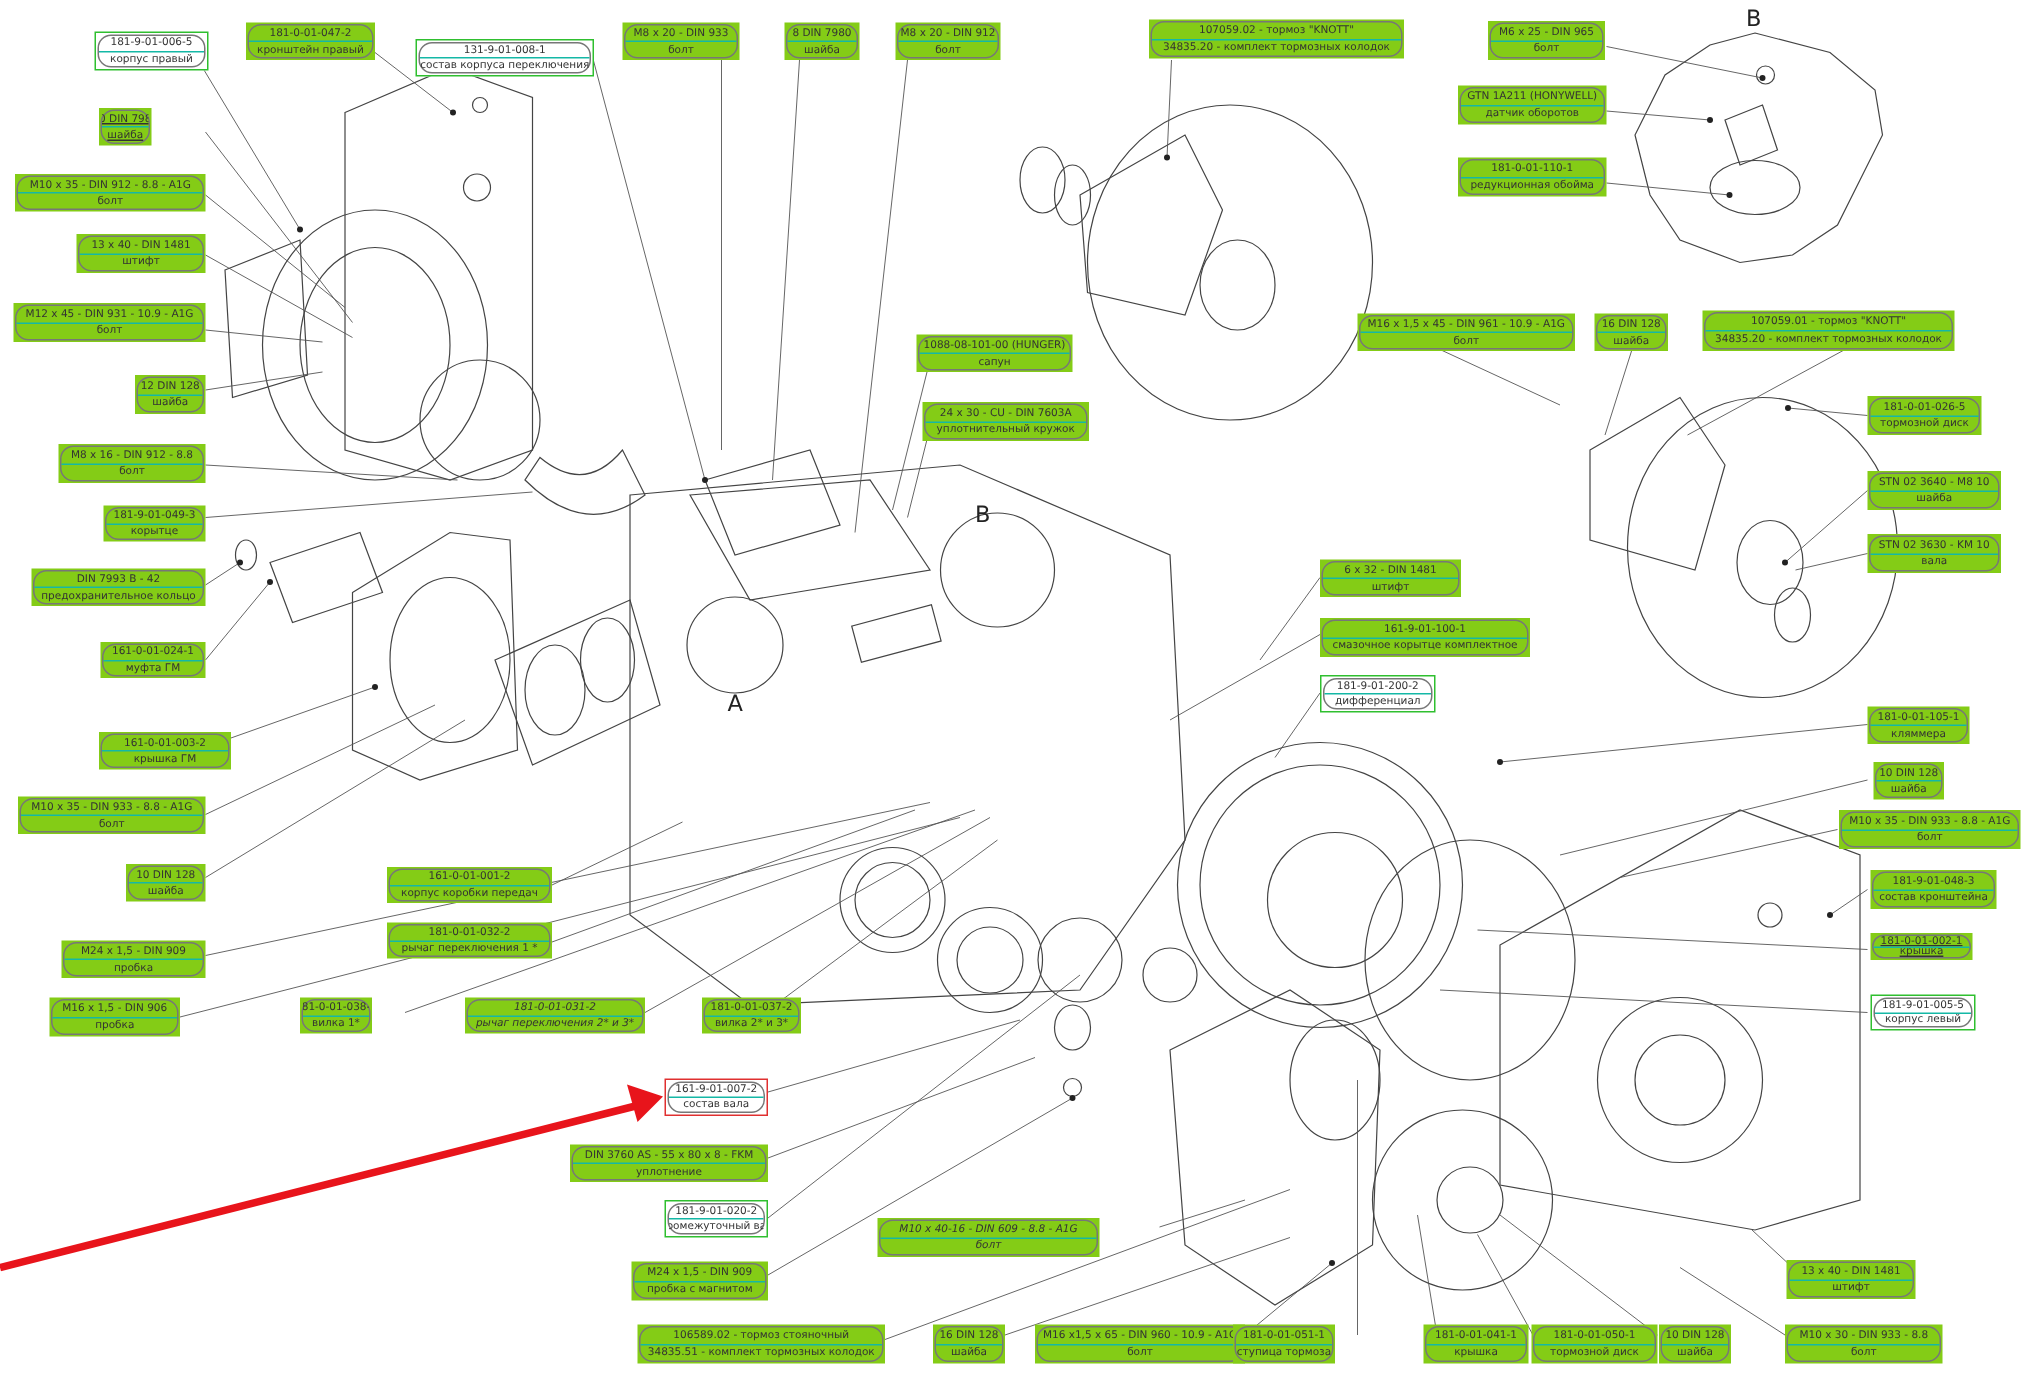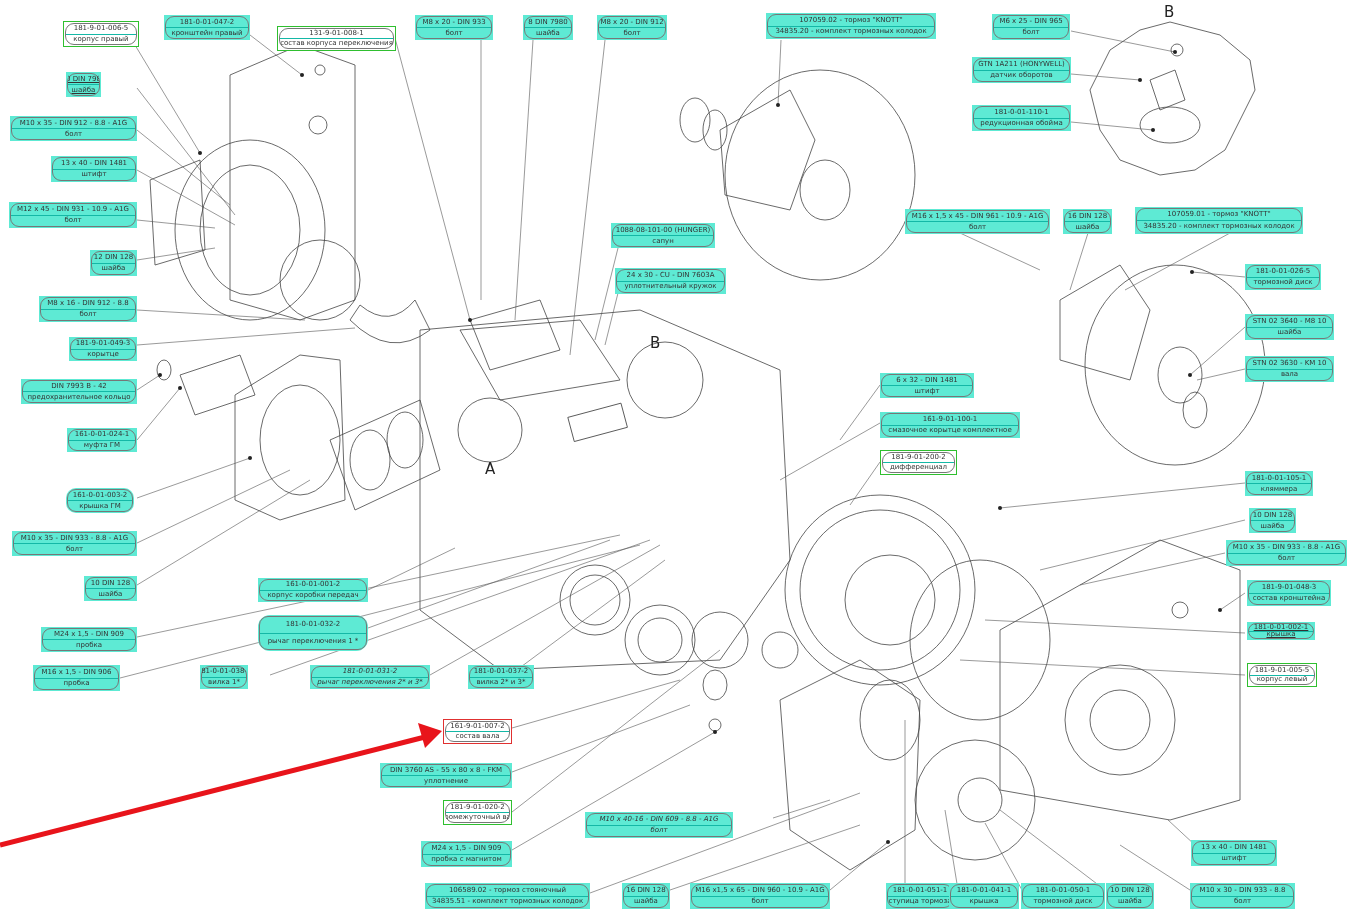--- a/index.html
+++ b/index.html
@@ -1,19 +1,19 @@
 <!DOCTYPE html>
 <html><head>
 <meta charset="utf-8">
 <style>
   html,body{margin:0;padding:0;background:#fff;}
   body{width:1354px;height:923px;position:relative;overflow:hidden;font-family:"DejaVu Sans",sans-serif;}
   #drawing{position:absolute;left:0;top:0;width:1354px;height:923px;}
   .lbl{position:absolute;box-sizing:border-box;font-size:7px;color:#333;line-height:1;}
-  .lbl.yellow{background:#5eead4;}
+  .lbl.yellow{background:#84cc16;}
   .lbl.green{background:#fff;border:1px solid #2fbf2f;}
   .lbl.red{background:#fff;border:1px solid #e03030;}
   .lbl .pill{margin:1px;height:calc(100% - 2px);box-sizing:border-box;border:1px solid #777;border-radius:9px;display:flex;flex-direction:column;}
   .lbl .row{flex:1;display:flex;align-items:center;justify-content:center;white-space:nowrap;overflow:hidden;}
   .lbl .row + .row{border-top:1px solid #14b8a6;}
   .letter{position:absolute;font-size:15px;color:#222;}
 </style>
 </head>
 <body>
 
@@ -288,21 +288,21 @@
         <div class="row">DIN 7993 B - 42</div>
         <div class="row">предохранительное кольцо</div>
       </div>
     </div>
     <div class="lbl yellow" style="left: 67px; top: 428px; width: 70px; height: 24px;">
       <div class="pill">
         <div class="row">161-0-01-024-1</div>
         <div class="row">муфта ГМ</div>
       </div>
     </div>
-    <div class="lbl yellow" style="left: 66px; top: 488px; width: 68px; height: 25px; border-radius: 10px;">
+    <div class="lbl yellow" style="left: 66px; top: 488px; width: 88px; height: 25px;">
       <div class="pill">
         <div class="row">161-0-01-003-2</div>
         <div class="row">крышка ГМ</div>
       </div>
     </div>
     <div class="lbl yellow" style="left: 12px; top: 531px; width: 125px; height: 25px;">
       <div class="pill">
         <div class="row">M10 x 35 - DIN 933 - 8.8 - A1G</div>
         <div class="row">болт</div>
       </div>
@@ -324,21 +324,21 @@
         <div class="row">M16 x 1,5 - DIN 906</div>
         <div class="row">пробка</div>
       </div>
     </div>
     <div class="lbl yellow" style="left: 258px; top: 578px; width: 110px; height: 24px;">
       <div class="pill">
         <div class="row">161-0-01-001-2</div>
         <div class="row">корпус коробки передач</div>
       </div>
     </div>
-    <div class="lbl yellow" style="left: 258px; top: 615px; width: 110px; height: 36px; border-radius: 12px;">
+    <div class="lbl yellow" style="left: 258px; top: 615px; width: 110px; height: 24px;">
       <div class="pill">
         <div class="row">181-0-01-032-2</div>
         <div class="row">рычаг переключения 1 *</div>
       </div>
     </div>
     <div class="lbl yellow" style="left: 200px; top: 665px; width: 48px; height: 24px;">
       <div class="pill">
         <div class="row">181-0-01-038-2</div>
         <div class="row">вилка 1*</div>
       </div>
@@ -390,21 +390,21 @@
         <div class="row">16 DIN 128</div>
         <div class="row">шайба</div>
       </div>
     </div>
     <div class="lbl yellow" style="left: 690px; top: 883px; width: 140px; height: 26px;">
       <div class="pill">
         <div class="row">M16 x1,5 x 65 - DIN 960 - 10.9 - A1G</div>
         <div class="row">болт</div>
       </div>
     </div>
-    <div class="lbl yellow" style="left: 886px; top: 883px; width: 68px; height: 26px;">
+    <div class="lbl yellow" style="left: 822px; top: 883px; width: 68px; height: 26px;">
       <div class="pill">
         <div class="row">181-0-01-051-1</div>
         <div class="row">ступица тормоза</div>
       </div>
     </div>
     <div class="lbl yellow" style="left: 949px; top: 883px; width: 70px; height: 26px;">
       <div class="pill">
         <div class="row">181-0-01-041-1</div>
         <div class="row">крышка</div>
       </div>

